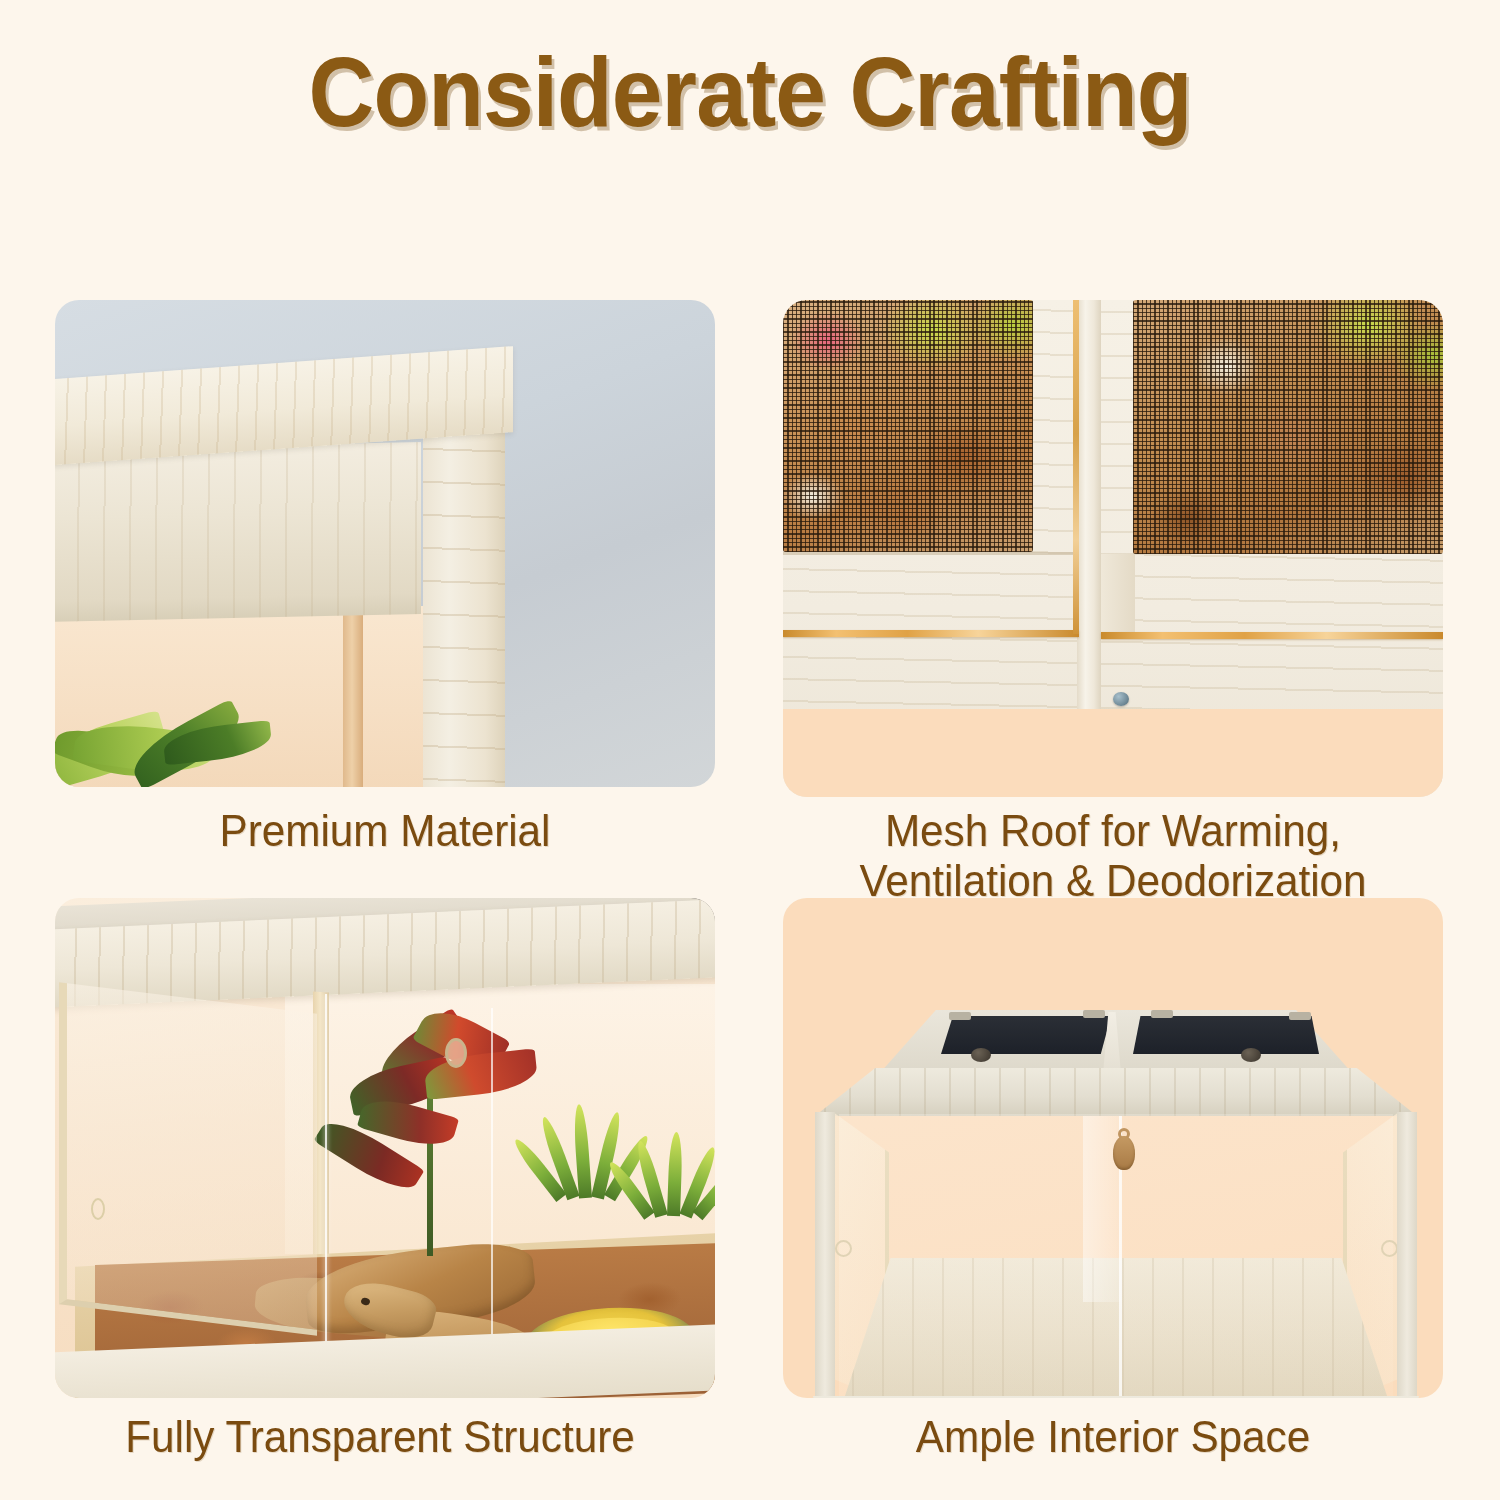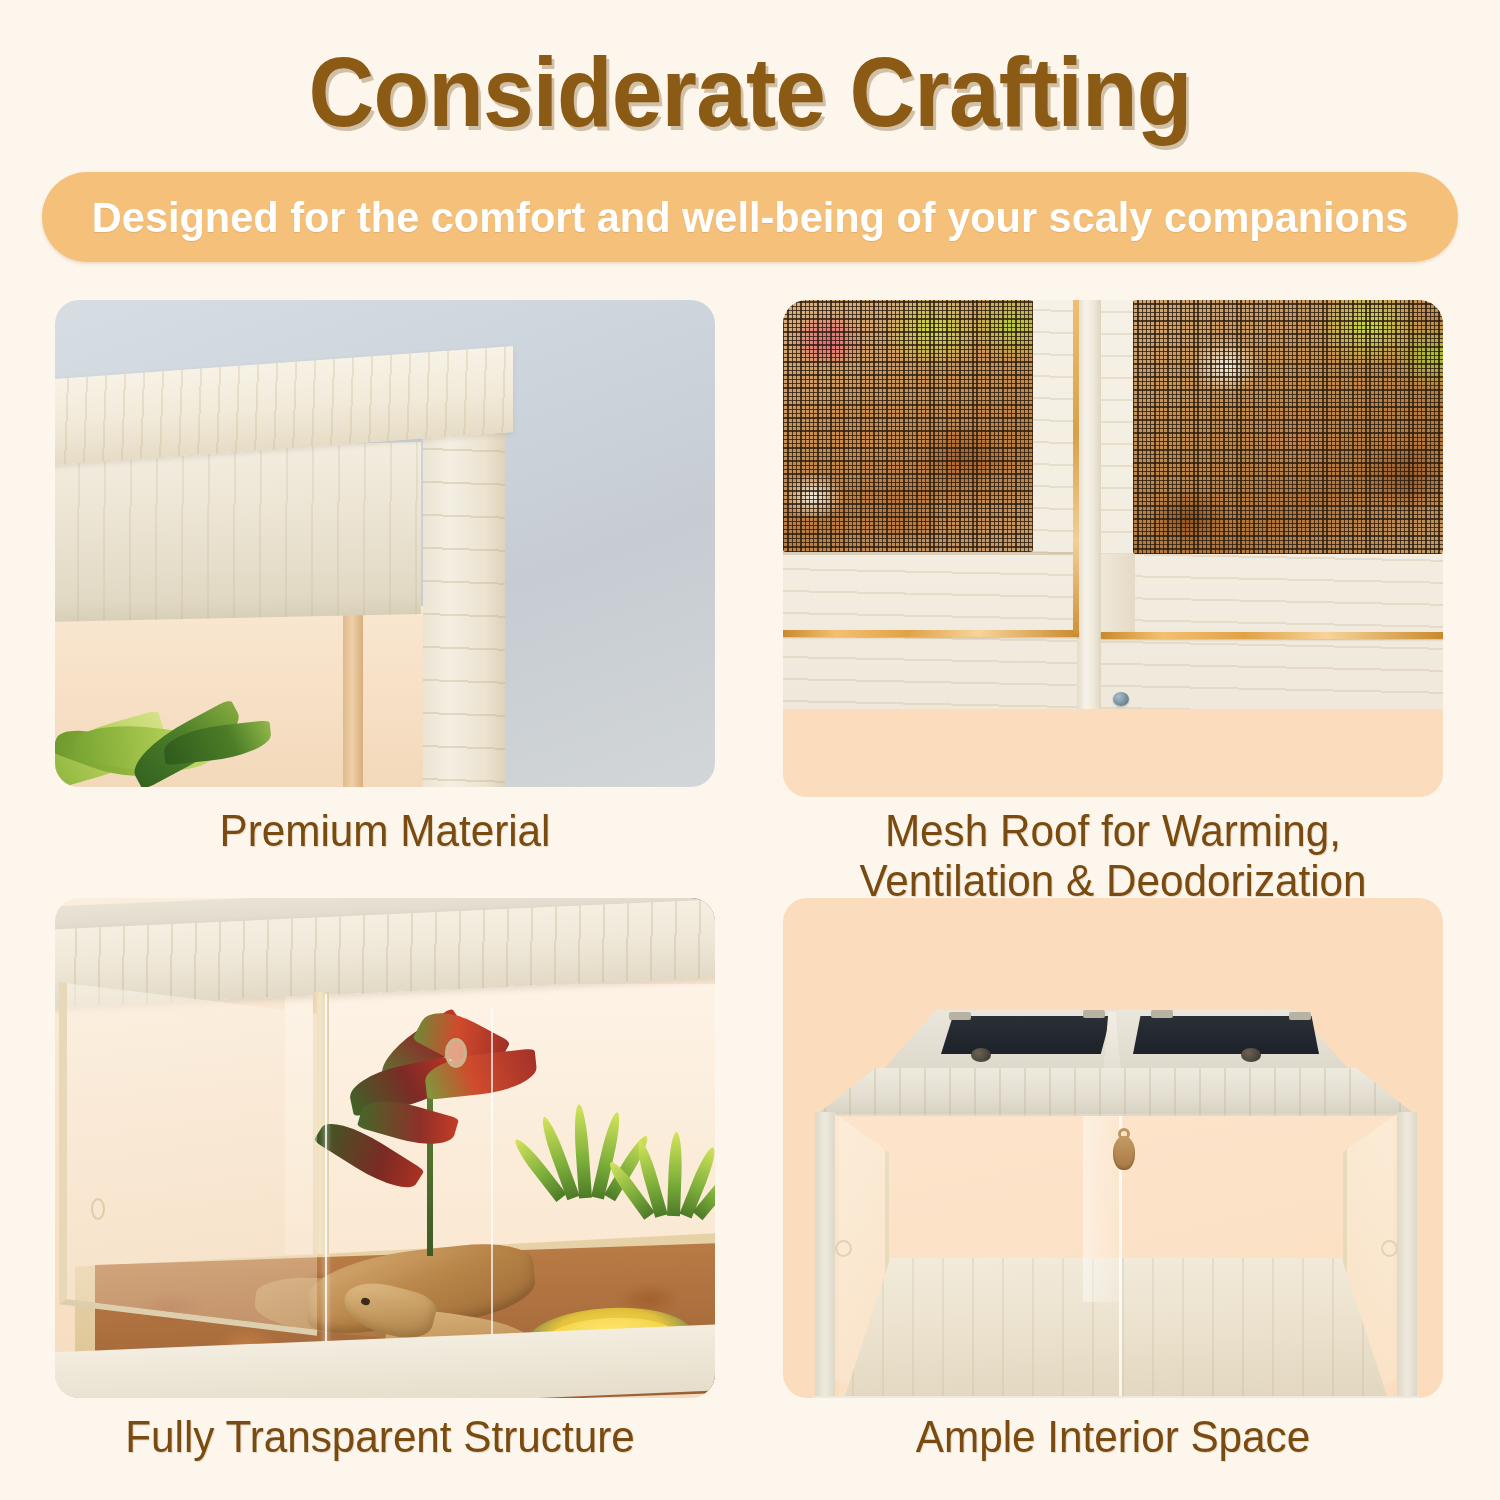--- a/index.html
+++ b/index.html
@@ -512,23 +512,20 @@
     box-shadow:0 3px 7px rgba(170,125,85,0.18);
   }
 </style>
 </head>
 <body>
 
 <div class="page">
 
   <div class="title">Considerate Crafting</div>
 
-  <div class="subtitle-pill">
-    <span class="subtitle-text">Designed for the comfort and well-being of your scaly companions</span>
-  </div>
 
   <div class="panel p1">
     <div class="p1-bg"></div>
     <div class="p1-glow"></div>
     <div class="p1-inner"></div>
     <div class="p1-strut"></div>
     <div class="p1-leaf leafA"></div>
     <div class="p1-leaf leafE"></div>
     <div class="p1-leaf leafB"></div>
     <div class="p1-leaf leafC"></div>

